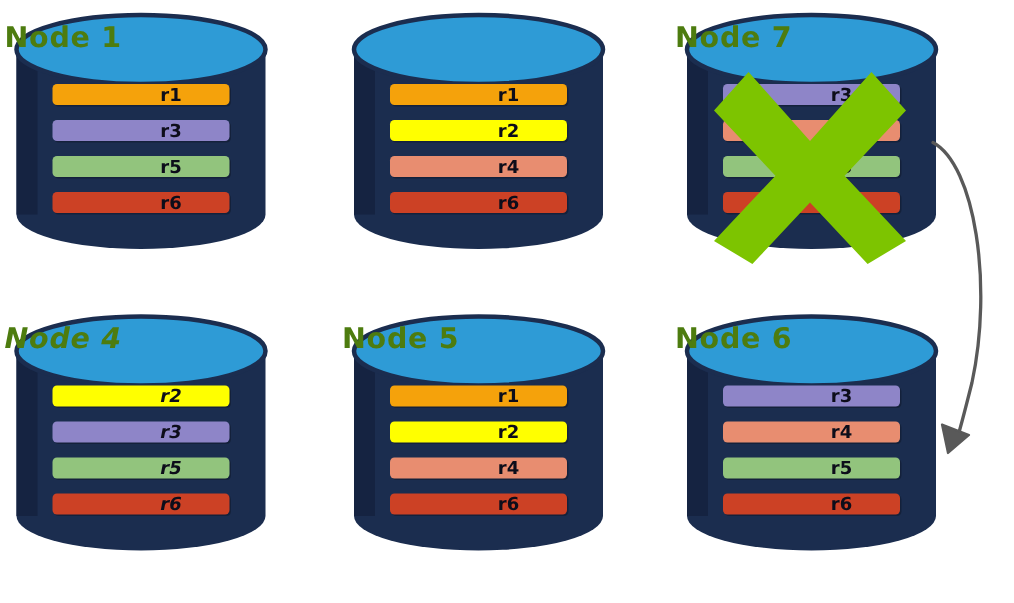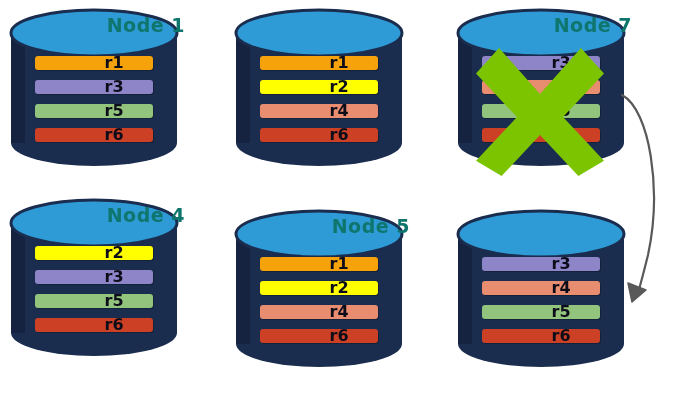--- a/index.html
+++ b/index.html
@@ -30,41 +30,41 @@
     left: 0; top: 0;
     width: 182px;
     height: 178px;
     overflow: visible;
   }
   .node-label {
     position: absolute;
     left: 0;
     top: 12px;
     width: 182px;
-    text-align: right;
-    color: #0f766e;
+    text-align: left;
+    color: #4d7c0f;
     font-size: 19px;
     font-weight: bold;
     letter-spacing: 0.5px;
     font-family: "DejaVu Sans", sans-serif;
     pointer-events: none;
   }
   .bars {
     position: absolute;
     left: 32px;
     top: 54px;
     width: 118px;
   }
   .bar {
     position: relative;
     height: 14px;
     margin-bottom: 10px;
     border-radius: 3px;
     text-align: center;
-    font-size: 16px;
+    font-size: 12px;
     font-weight: bold;
     color: #0d0d1a;
     line-height: 14px;
     font-family: "DejaVu Sans", sans-serif;
     box-shadow: 1px 1px 0 rgba(0,0,0,0.25);
     padding-left: 40px;
   }
   .x-mark {
     position: absolute;
     pointer-events: none;
@@ -118,21 +118,21 @@
       <div class="bars">
         <div class="bar" style="background: rgb(142, 133, 200);">r3</div>
         <div class="bar" style="background: rgb(232, 141, 112);">r4</div>
         <div class="bar" style="background: rgb(146, 196, 125);">r5</div>
         <div class="bar" style="background: rgb(204, 65, 37);">r6</div>
       </div>
       <svg class="x-mark" viewBox="0 0 100 100" width="128" height="132" style="left: 26px; top: 44px;">
         <polygon points="18,0 50,36 82,0 100,20 68,54 100,88 80,100 50,68 20,100 0,88 32,54 0,20" fill="#7dc400"></polygon>
       </svg>
     </div>
-    <div class="node" style="left: 3px; top: 192px;">
+    <div class="node" style="left: 3px; top: 203px; font-style: italic;">
       <svg class="cyl-svg" viewBox="0 0 182 178">
         <path d="M 8,31 L 8,141 A 83,23 0 0 0 174,141 L 174,31 Z" fill="#1b2d4f"></path>
         <rect x="8" y="31" width="14" height="110" fill="#152341"></rect>
         <ellipse cx="91" cy="31" rx="83" ry="23" fill="#2e9bd6" stroke="#1b2d4f" stroke-width="3"></ellipse>
       </svg>
       <div class="node-label">Node  4</div>
       <div class="bars">
         <div class="bar" style="background: rgb(255, 255, 0);">r2</div>
         <div class="bar" style="background: rgb(142, 133, 200);">r3</div>
         <div class="bar" style="background: rgb(146, 196, 125);">r5</div>
@@ -152,20 +152,21 @@
         <div class="bar" style="background: rgb(232, 141, 112);">r4</div>
         <div class="bar" style="background: rgb(204, 65, 37);">r6</div>
       </div>
     </div>
     <div class="node" style="left: 450px; top: 203px;">
       <svg class="cyl-svg" viewBox="0 0 182 178">
         <path d="M 8,31 L 8,141 A 83,23 0 0 0 174,141 L 174,31 Z" fill="#1b2d4f"></path>
         <rect x="8" y="31" width="14" height="110" fill="#152341"></rect>
         <ellipse cx="91" cy="31" rx="83" ry="23" fill="#2e9bd6" stroke="#1b2d4f" stroke-width="3"></ellipse>
       </svg>
+      <div class="node-label">Node  6</div>
       <div class="bars">
         <div class="bar" style="background: rgb(142, 133, 200);">r3</div>
         <div class="bar" style="background: rgb(232, 141, 112);">r4</div>
         <div class="bar" style="background: rgb(146, 196, 125);">r5</div>
         <div class="bar" style="background: rgb(204, 65, 37);">r6</div>
       </div>
     </div>
   </div>
 
 <svg class="arrow-layer" viewBox="0 0 676 402" width="676" height="402">

